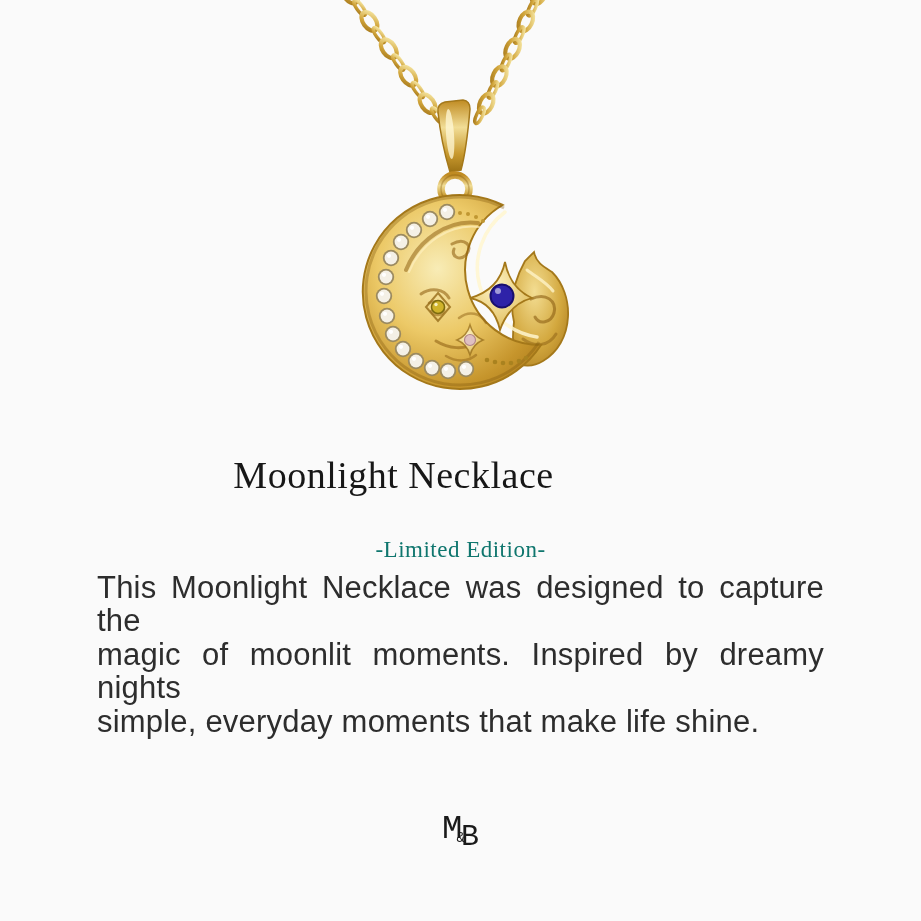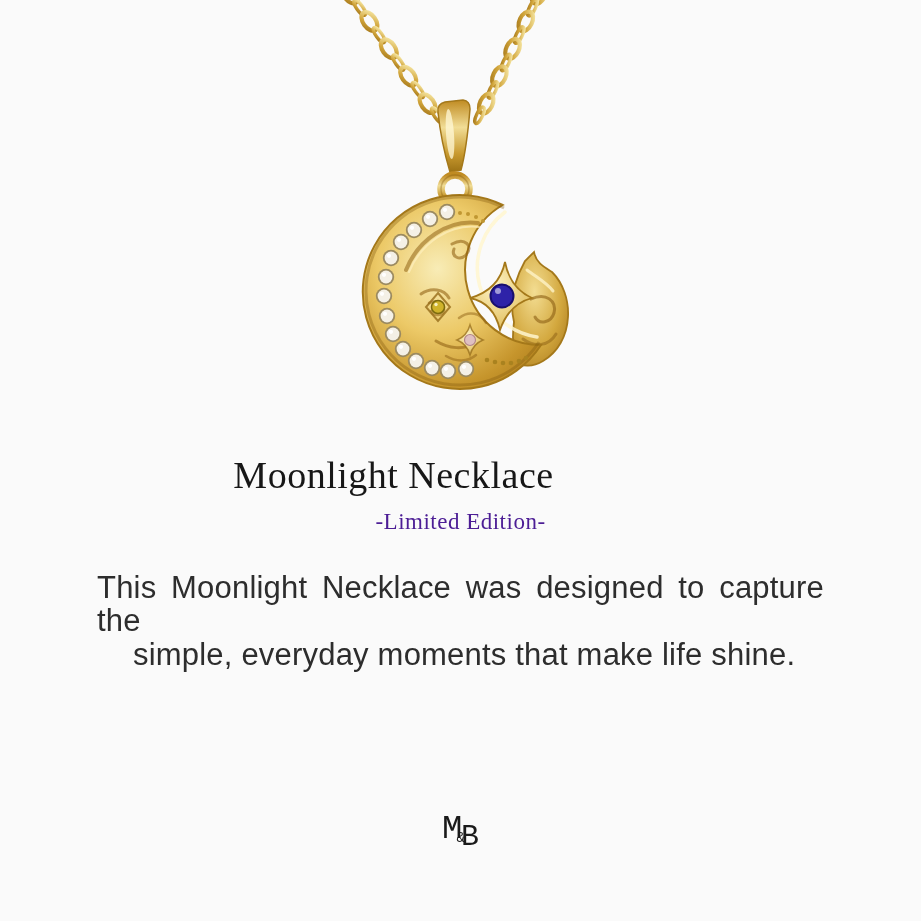--- a/index.html
+++ b/index.html
@@ -12,33 +12,33 @@
   }
   .necklace-svg{position:absolute;top:0;left:0;}
   .title{
     position:absolute;top:428px;left:0;width:787px;
     text-align:center;
     font-family:"Liberation Serif","DejaVu Serif",serif;
     font-size:38px;font-weight:400;color:#171717;
     letter-spacing:.5px;line-height:1.2;
   }
   .edition{
-    position:absolute;top:509px;left:0;width:921px;
+    position:absolute;top:537px;left:0;width:921px;
     text-align:center;
     font-family:"Liberation Serif","DejaVu Serif",serif;
-    font-size:23px;font-weight:400;color:#4c1d95;
+    font-size:23px;font-weight:400;color:#0f766e;
     letter-spacing:.5px;
   }
   .desc{
     position:absolute;top:571px;left:97px;width:727px;
     font-size:31px;color:#2d2d2d;
     line-height:33.4px;letter-spacing:.2px;
   }
   .dl{text-align:justify;text-align-last:justify;white-space:normal;}
-  .dl.last{text-align-last:left;margin-left:36px;}
+  .dl.last{text-align-last:left;}
   .logo{
     position:absolute;top:810px;left:0;width:921px;
     text-align:center;
     font-family:Liberation Mono, monospace;
     color:#1a1a1a;
   }
   .logo .lm{font-size:34px;}
   .logo .lamp{font-size:14px;position:relative;top:4px;margin-left:-6px;}
   .logo .lb{font-size:30px;position:relative;top:7px;margin-left:-4px;}
 </style>
@@ -227,20 +227,21 @@
       <circle cx="470" cy="340" r="5.5" stroke="#b2848a" stroke-width="1.2" fill="#dfc0c2"></circle>
     </g>
   </svg>
 
   <h1 class="title">Moonlight Necklace</h1>
 
   <div class="edition">-Limited Edition-</div>
 
   <div class="desc">
     <div class="dl">This Moonlight Necklace was designed to capture the</div>
+    <div class="dl">magic of moonlit moments. Inspired by dreamy nights</div>
     <div class="dl last">simple, everyday moments that make life shine.</div>
   </div>
 
   <div class="logo">
     <span class="lm">M</span><span class="lamp">&amp;</span><span class="lb">B</span>
   </div>
 
 </div>
 
 </body></html>

